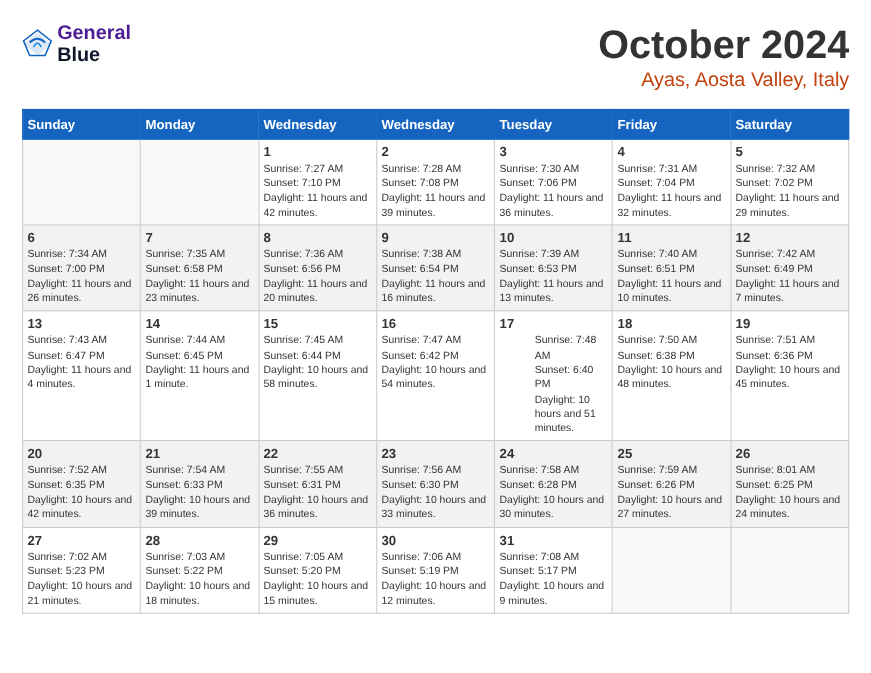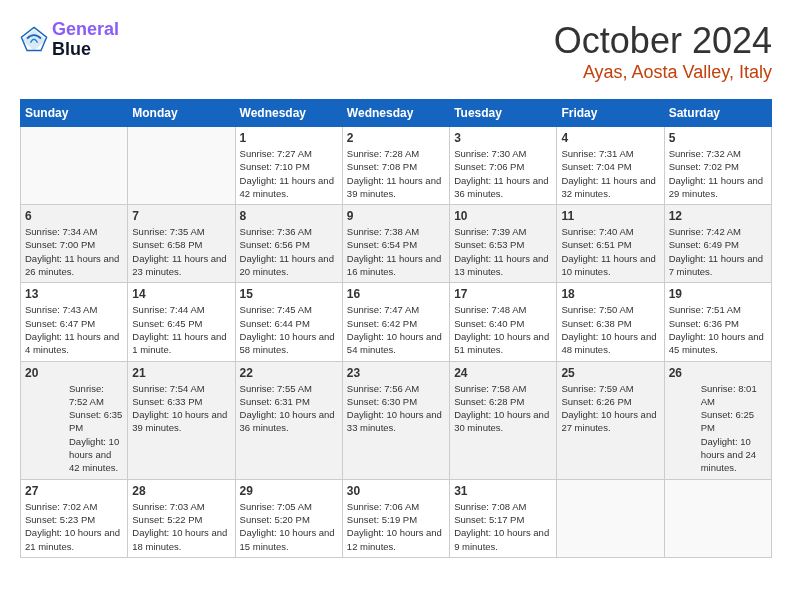--- a/index.html
+++ b/index.html
@@ -19,30 +19,30 @@
     .logo {
       display: flex;
       align-items: center;
       gap: 4px;
     }
     .logo-text {
       font-size: 18px;
       font-weight: bold;
       line-height: 1.1;
     }
-    .logo-general { color: #8b5cf6; margin-top: 35px; }
+    .logo-general { color: #4c1d95; margin-top: 35px; }
     .logo-blue { color: #0f172a; }
     .logo-icon {
       width: 28px;
       height: 28px;
     }
     .title-block { text-align: right; }
     .month-title {
       font-size: 36px;
-      font-weight: normal;
+      font-weight: bold;
       color: #333;
     }
     .subtitle {
       font-size: 18px;
       color: #c2410c;
     }
     table {
       width: 100%;
       border-collapse: collapse;
       font-size: 10px;
@@ -218,41 +218,41 @@
 Daylight: 10 hours and 58 minutes.</div>
         </td>
         <td>
           <span class="day-number">16</span>
           <div class="day-info" style="white-space: pre-line;">Sunrise: 7:47 AM
 Sunset: 6:42 PM
 Daylight: 10 hours and 54 minutes.</div>
         </td>
         <td>
           <span class="day-number">17</span>
-          <div class="day-info" style="white-space: pre-line;">Sunrise: 7:48 AM
+          <div class="day-info" style="white-space: pre-line; margin-left: 32px;">Sunrise: 7:48 AM
 Sunset: 6:40 PM
 Daylight: 10 hours and 51 minutes.</div>
         </td>
         <td>
           <span class="day-number">18</span>
           <div class="day-info" style="white-space: pre-line;">Sunrise: 7:50 AM
 Sunset: 6:38 PM
 Daylight: 10 hours and 48 minutes.</div>
         </td>
         <td>
           <span class="day-number">19</span>
           <div class="day-info" style="white-space: pre-line;">Sunrise: 7:51 AM
 Sunset: 6:36 PM
 Daylight: 10 hours and 45 minutes.</div>
         </td>
       </tr>
       <tr>
         <td>
           <span class="day-number">20</span>
-          <div class="day-info" style="white-space: pre-line; margin-left: 44px;">Sunrise: 7:52 AM
+          <div class="day-info" style="white-space: pre-line;">Sunrise: 7:52 AM
 Sunset: 6:35 PM
 Daylight: 10 hours and 42 minutes.</div>
         </td>
         <td>
           <span class="day-number">21</span>
           <div class="day-info" style="white-space: pre-line;">Sunrise: 7:54 AM
 Sunset: 6:33 PM
 Daylight: 10 hours and 39 minutes.</div>
         </td>
         <td>
@@ -274,21 +274,21 @@
 Daylight: 10 hours and 30 minutes.</div>
         </td>
         <td>
           <span class="day-number">25</span>
           <div class="day-info" style="white-space: pre-line;">Sunrise: 7:59 AM
 Sunset: 6:26 PM
 Daylight: 10 hours and 27 minutes.</div>
         </td>
         <td>
           <span class="day-number">26</span>
-          <div class="day-info" style="white-space: pre-line; margin-left: 32px;">Sunrise: 8:01 AM
+          <div class="day-info" style="white-space: pre-line;">Sunrise: 8:01 AM
 Sunset: 6:25 PM
 Daylight: 10 hours and 24 minutes.</div>
         </td>
       </tr>
       <tr>
         <td>
           <span class="day-number">27</span>
           <div class="day-info" style="white-space: pre-line;">Sunrise: 7:02 AM
 Sunset: 5:23 PM
 Daylight: 10 hours and 21 minutes.</div>

